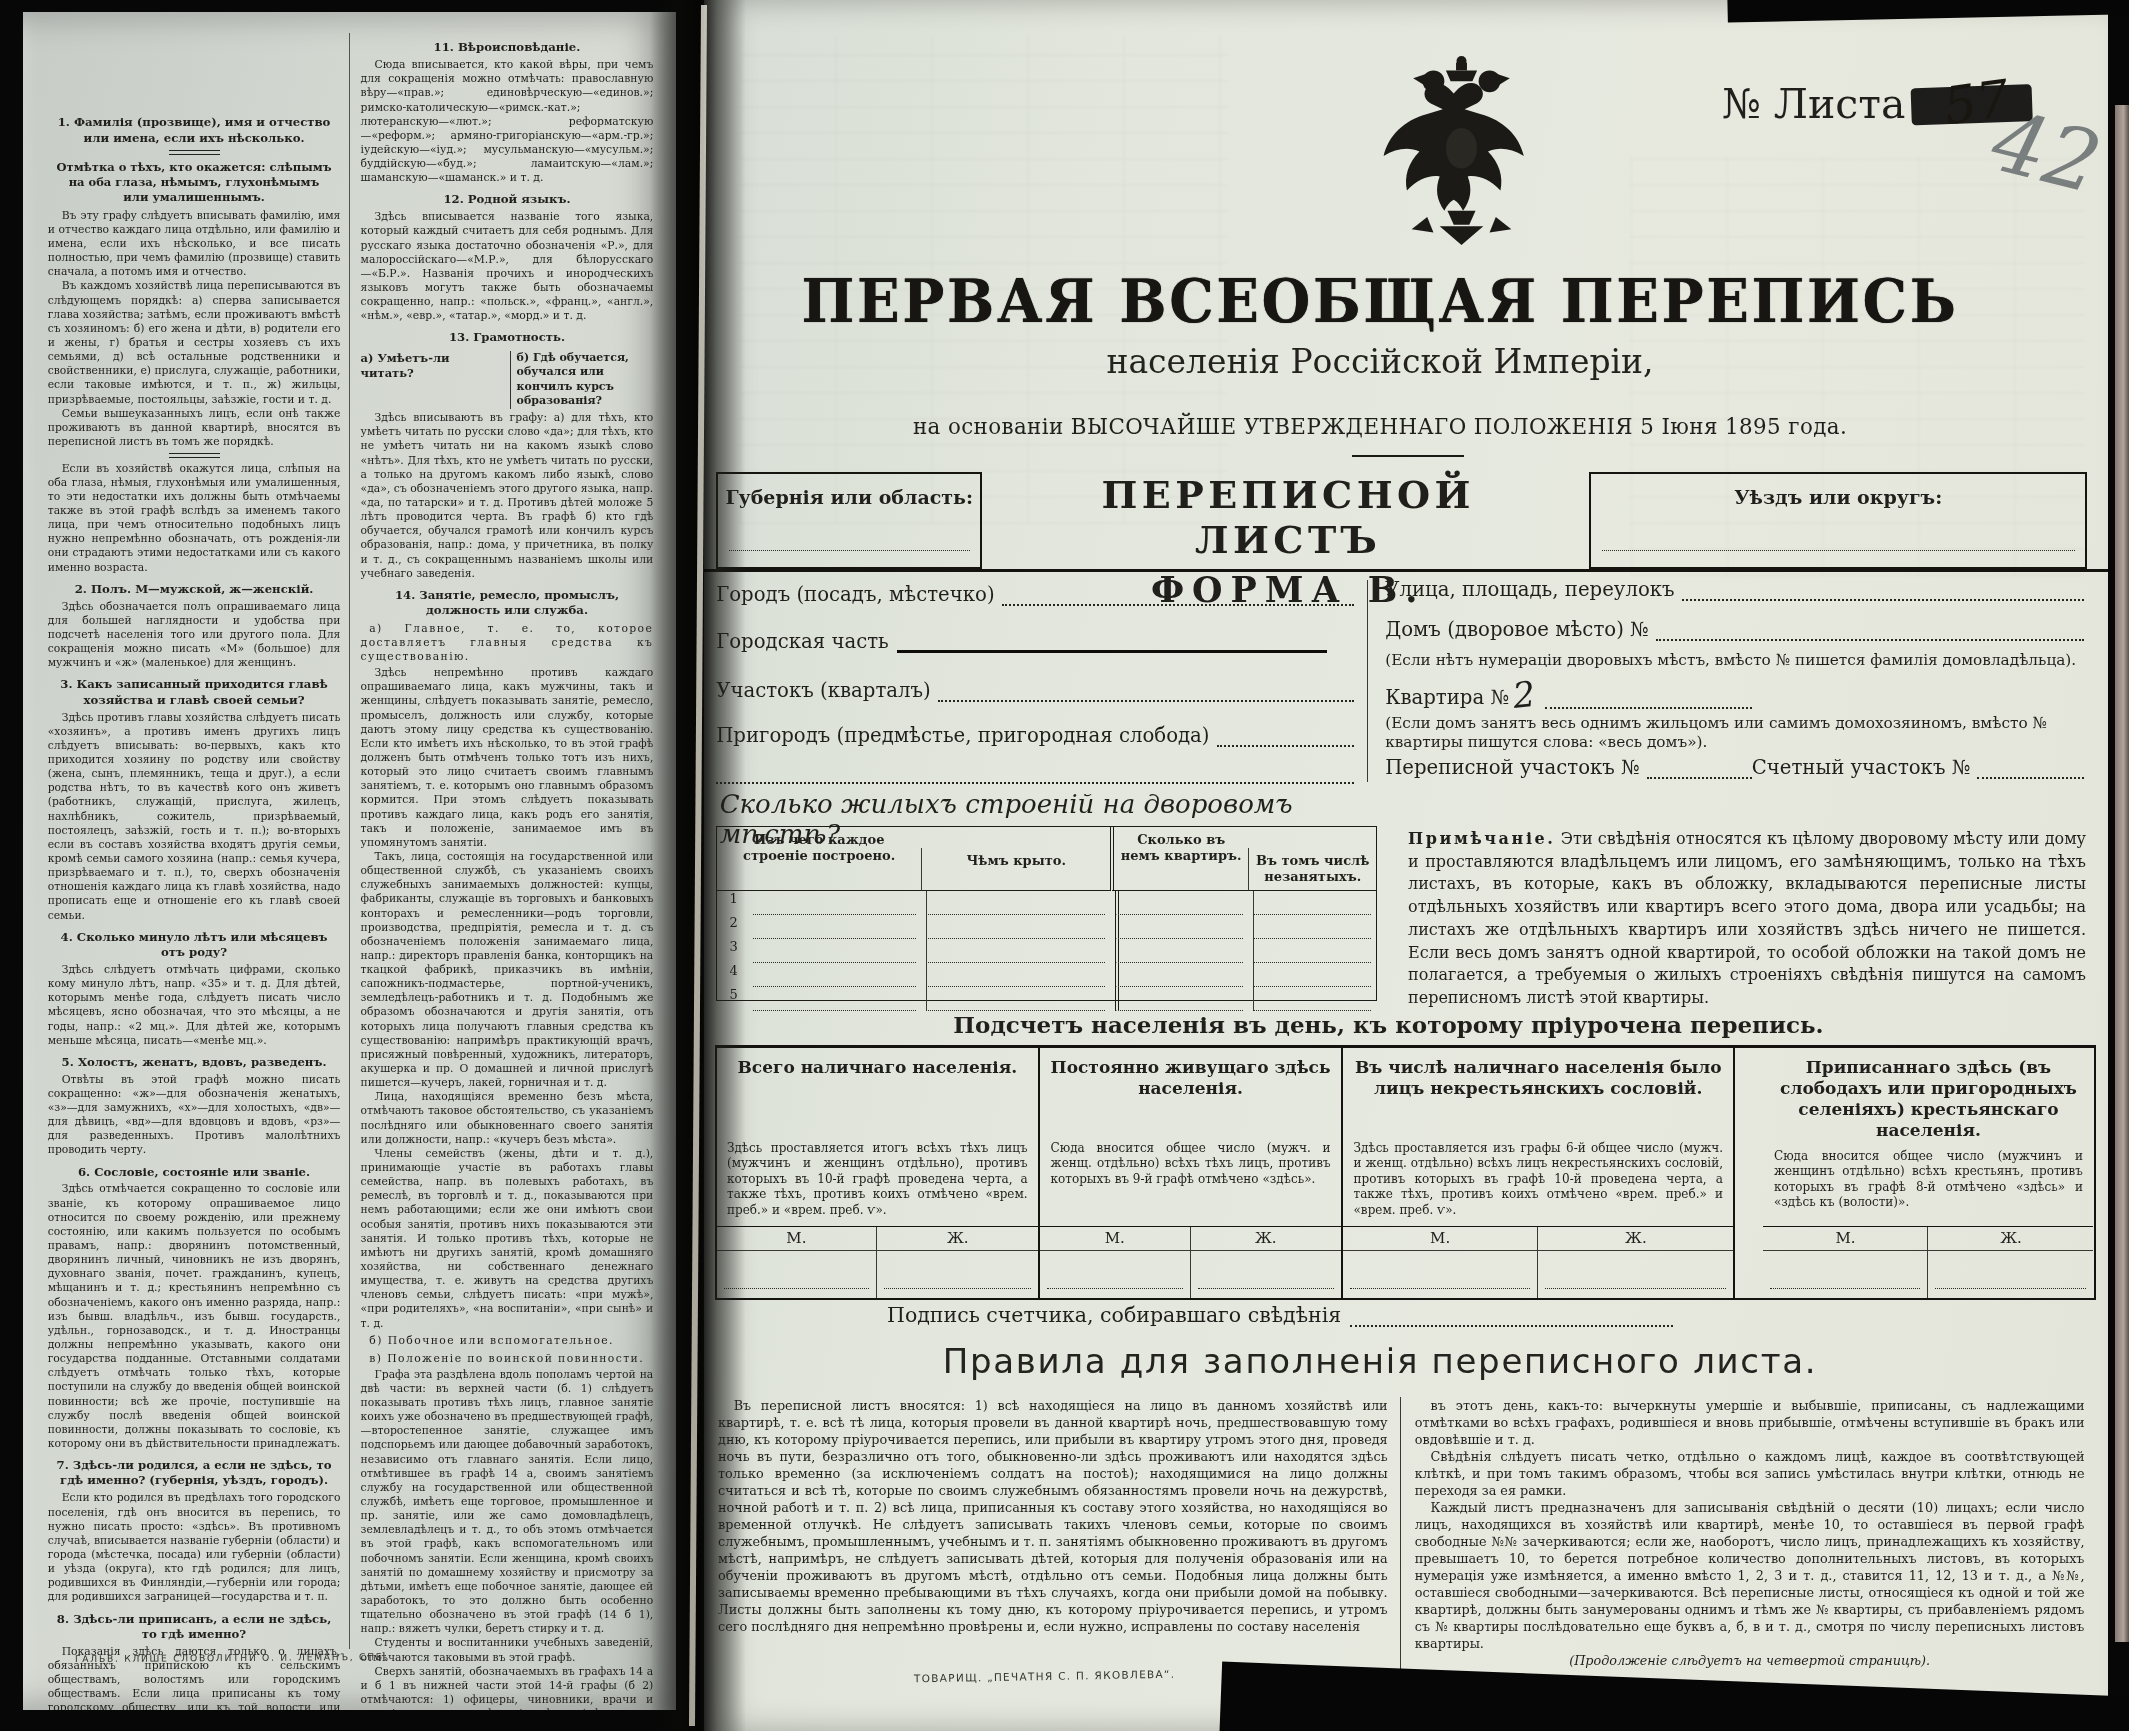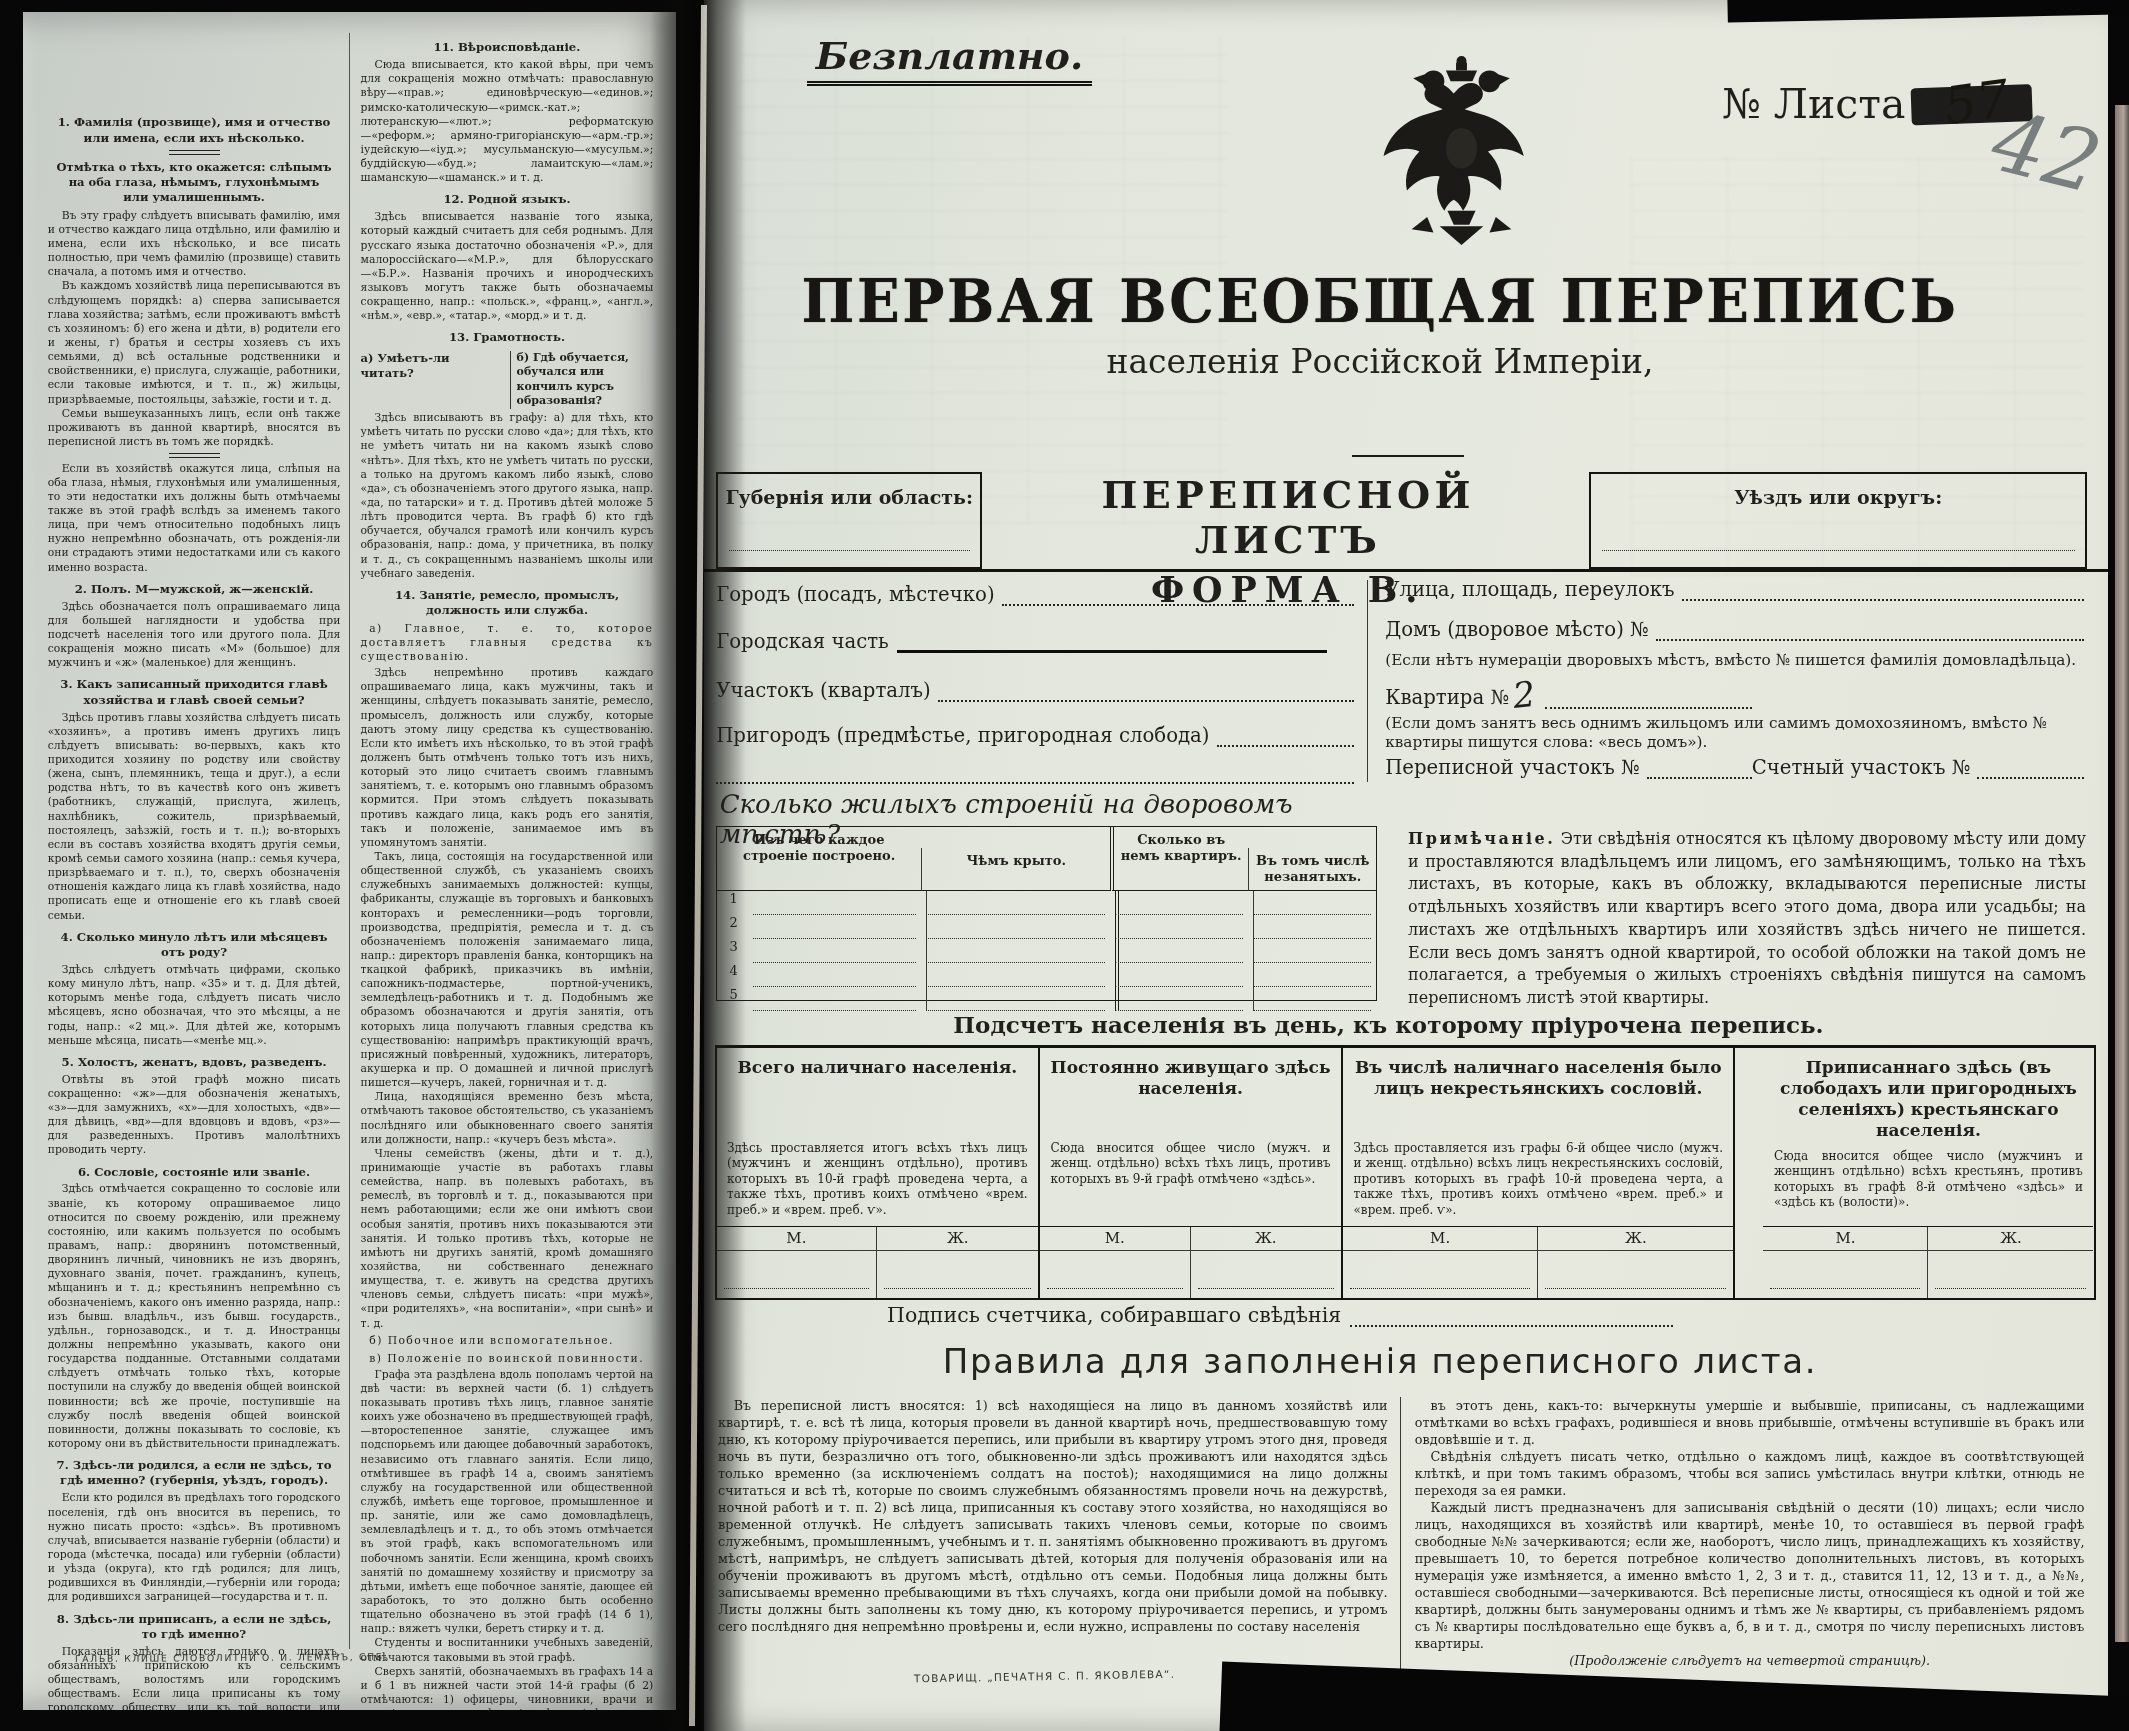--- a/index.html
+++ b/index.html
@@ -181,21 +181,20 @@
     <div class="lp-footer">ГАЛЬВ. КЛИШЕ СЛОВОЛИТНИ О. И. ЛЕМАНЪ, СПБ.</div>
   </div>
 
   <div class="spine-edge"></div>
   <div class="spine"></div>
 
   <div class="right-page">
     <div class="ghost" style="left:35px;top:35px;width:489px;height:489px;"></div>
     <div class="ghost" style="left:926px;top:157px;width:454px;height:419px;"></div>
 
-    <div class="bezplatno">Безплатно.</div>
 
     <svg class="eagle" viewBox="0 0 120 130">
       <g fill="#1b1a17">
         <circle cx="60" cy="6" r="3.2"></circle>
         <rect x="56.5" y="7" width="7" height="5"></rect>
         <path d="M50 12 h20 l-3 7 h-14 z"></path>
         <path d="M38 14 l-9 3 8 5 z"></path>
         <path d="M82 14 l9 3 -8 5 z"></path>
         <circle cx="42" cy="19" r="7"></circle>
         <circle cx="78" cy="19" r="7"></circle>
@@ -209,20 +208,21 @@
     </svg>
 
     <div class="sheetno">
       <span>№ Листа</span><span class="ink-blot"></span>
     </div>
     <div class="hw-ink">57</div>
     <div class="hw-pencil">42</div>
 
     <div class="rp-title">ПЕРВАЯ ВСЕОБЩАЯ ПЕРЕПИСЬ</div>
     <div class="rp-sub">населенія Россійской Имперіи,</div>
+    <div class="rp-law">на основаніи ВЫСОЧАЙШЕ УТВЕРЖДЕННАГО ПОЛОЖЕНІЯ 5 Іюня 1895 года.</div>
     <div class="rp-minirule"></div>
 
     <div class="boxrow">
       <div class="pbox" style="left:0;width:262px;">
         <span class="blabel">Губернія или область:</span>
         <span class="bdots"></span>
       </div>
       <div class="formtitle">
         <div class="ft1">ПЕРЕПИСНОЙ ЛИСТЪ</div>
         <div class="ft2">ФОРМА В.</div>

